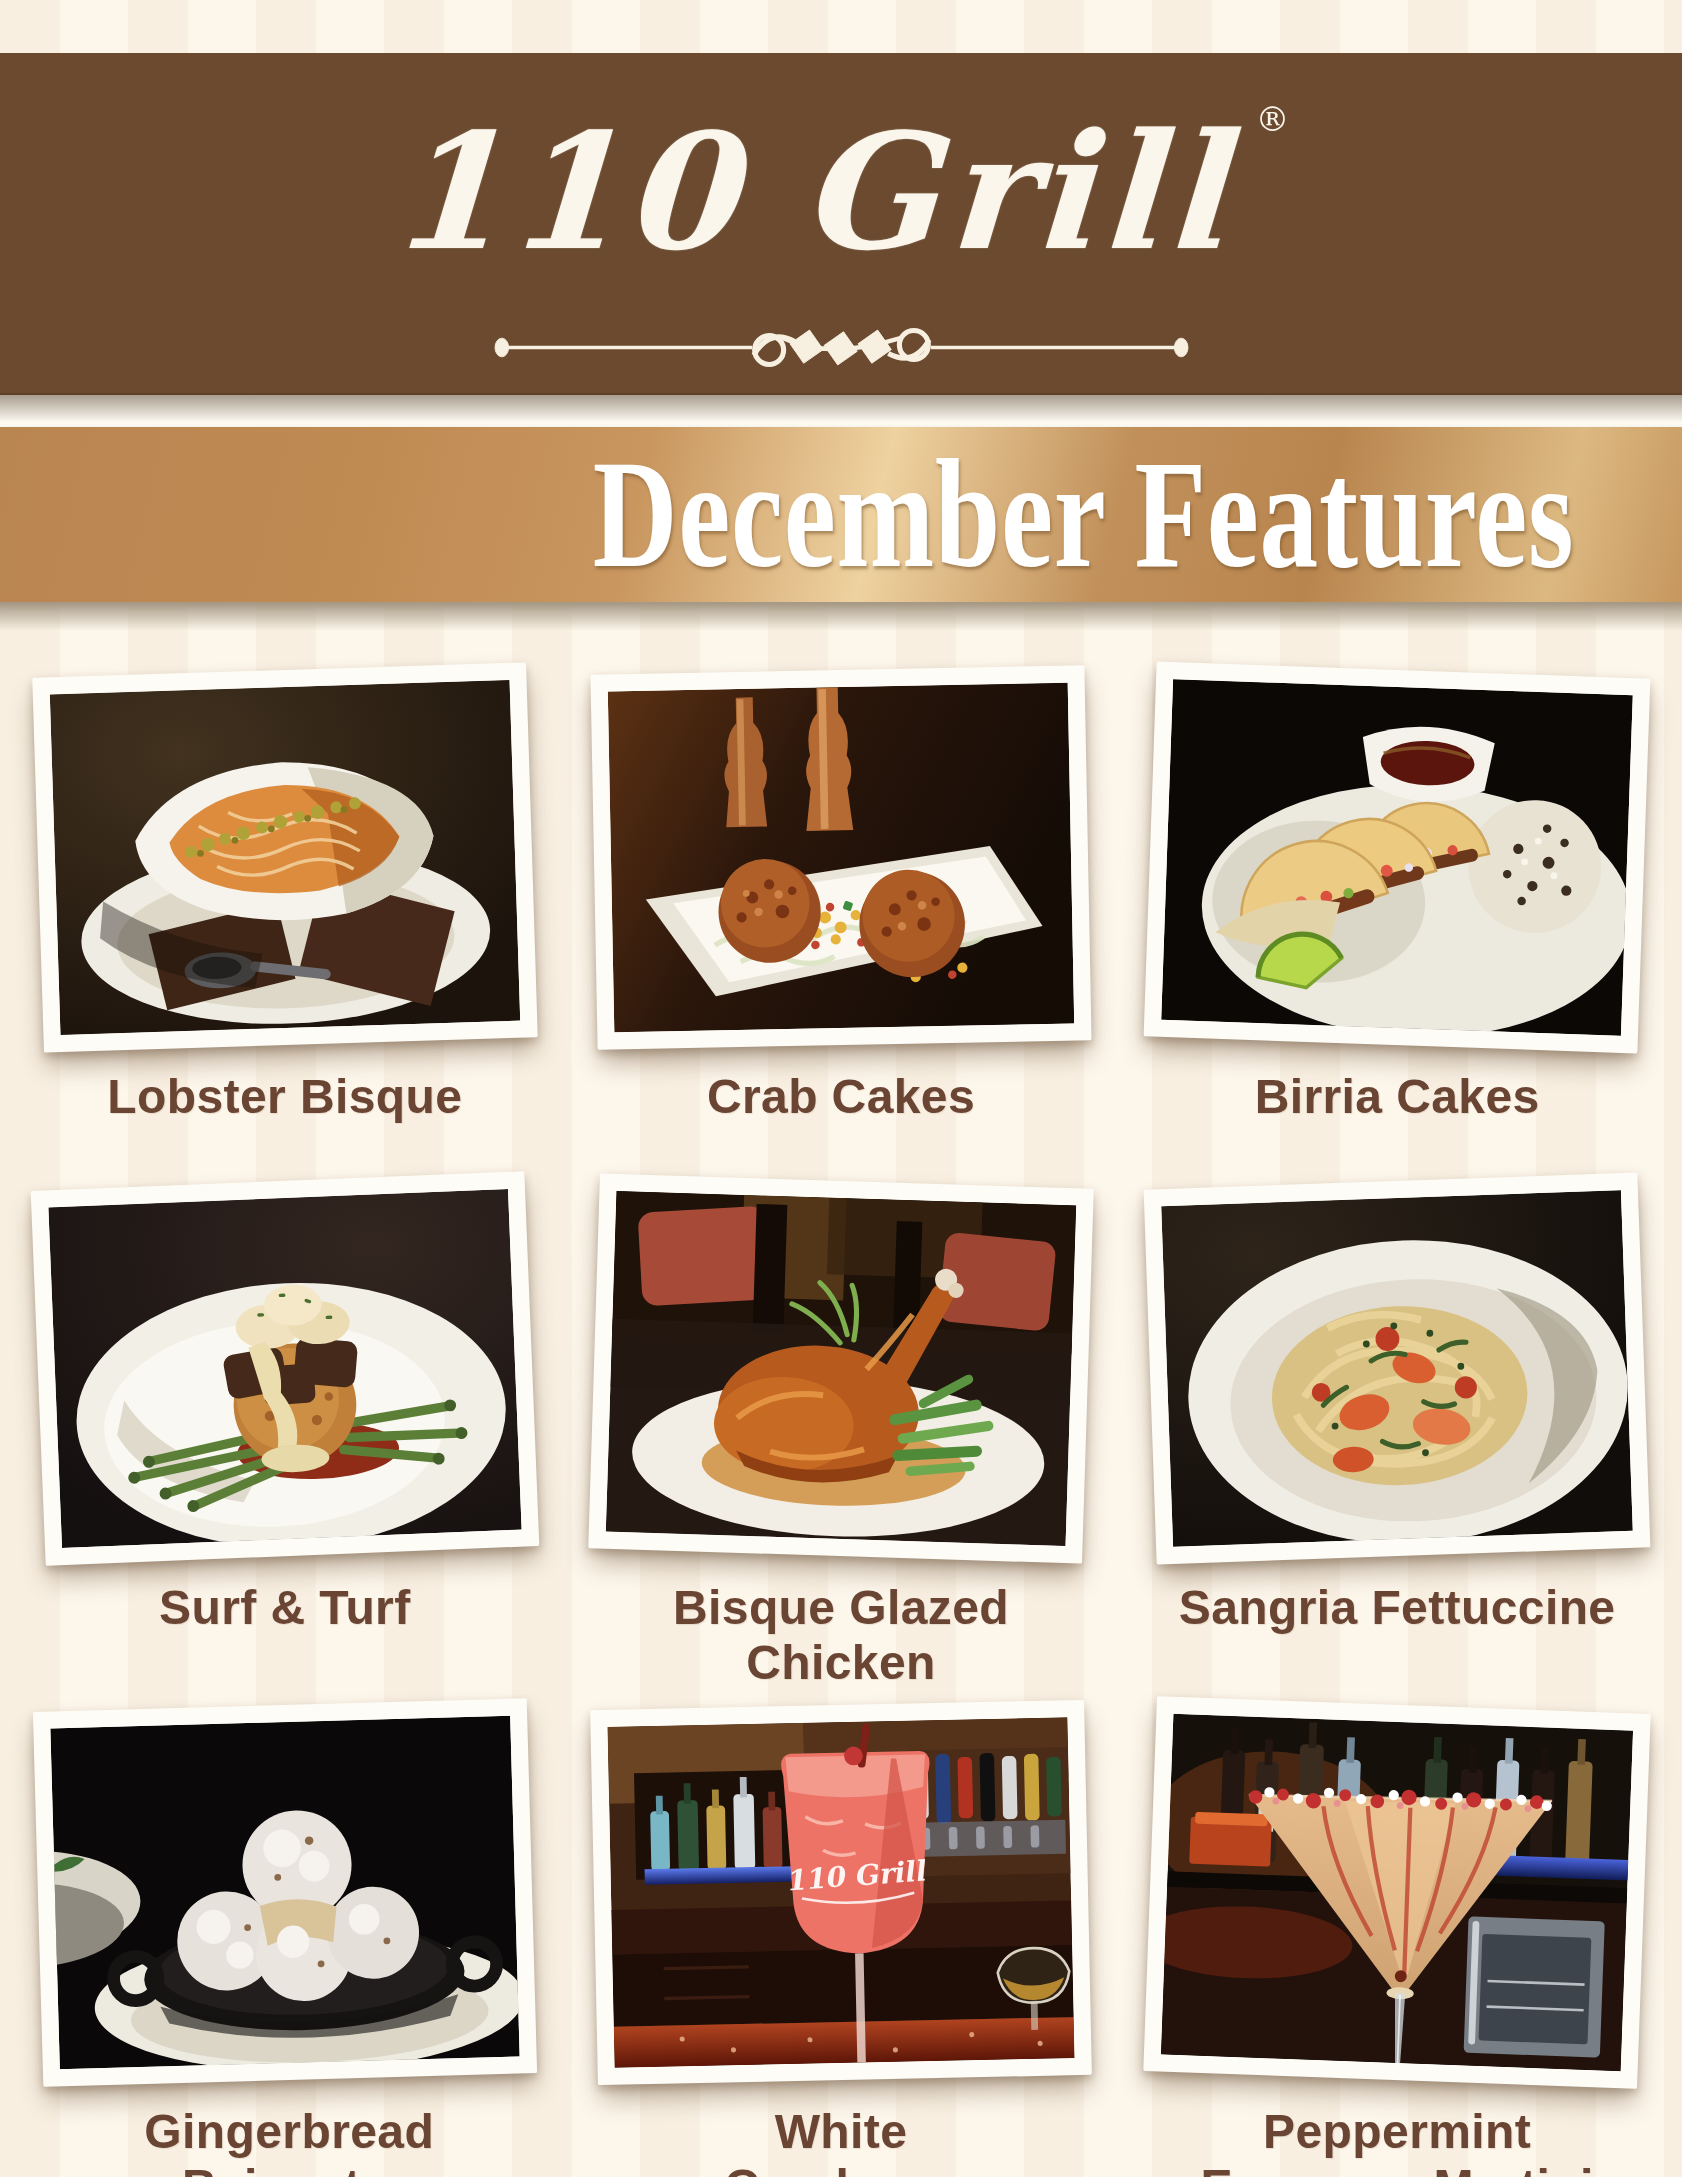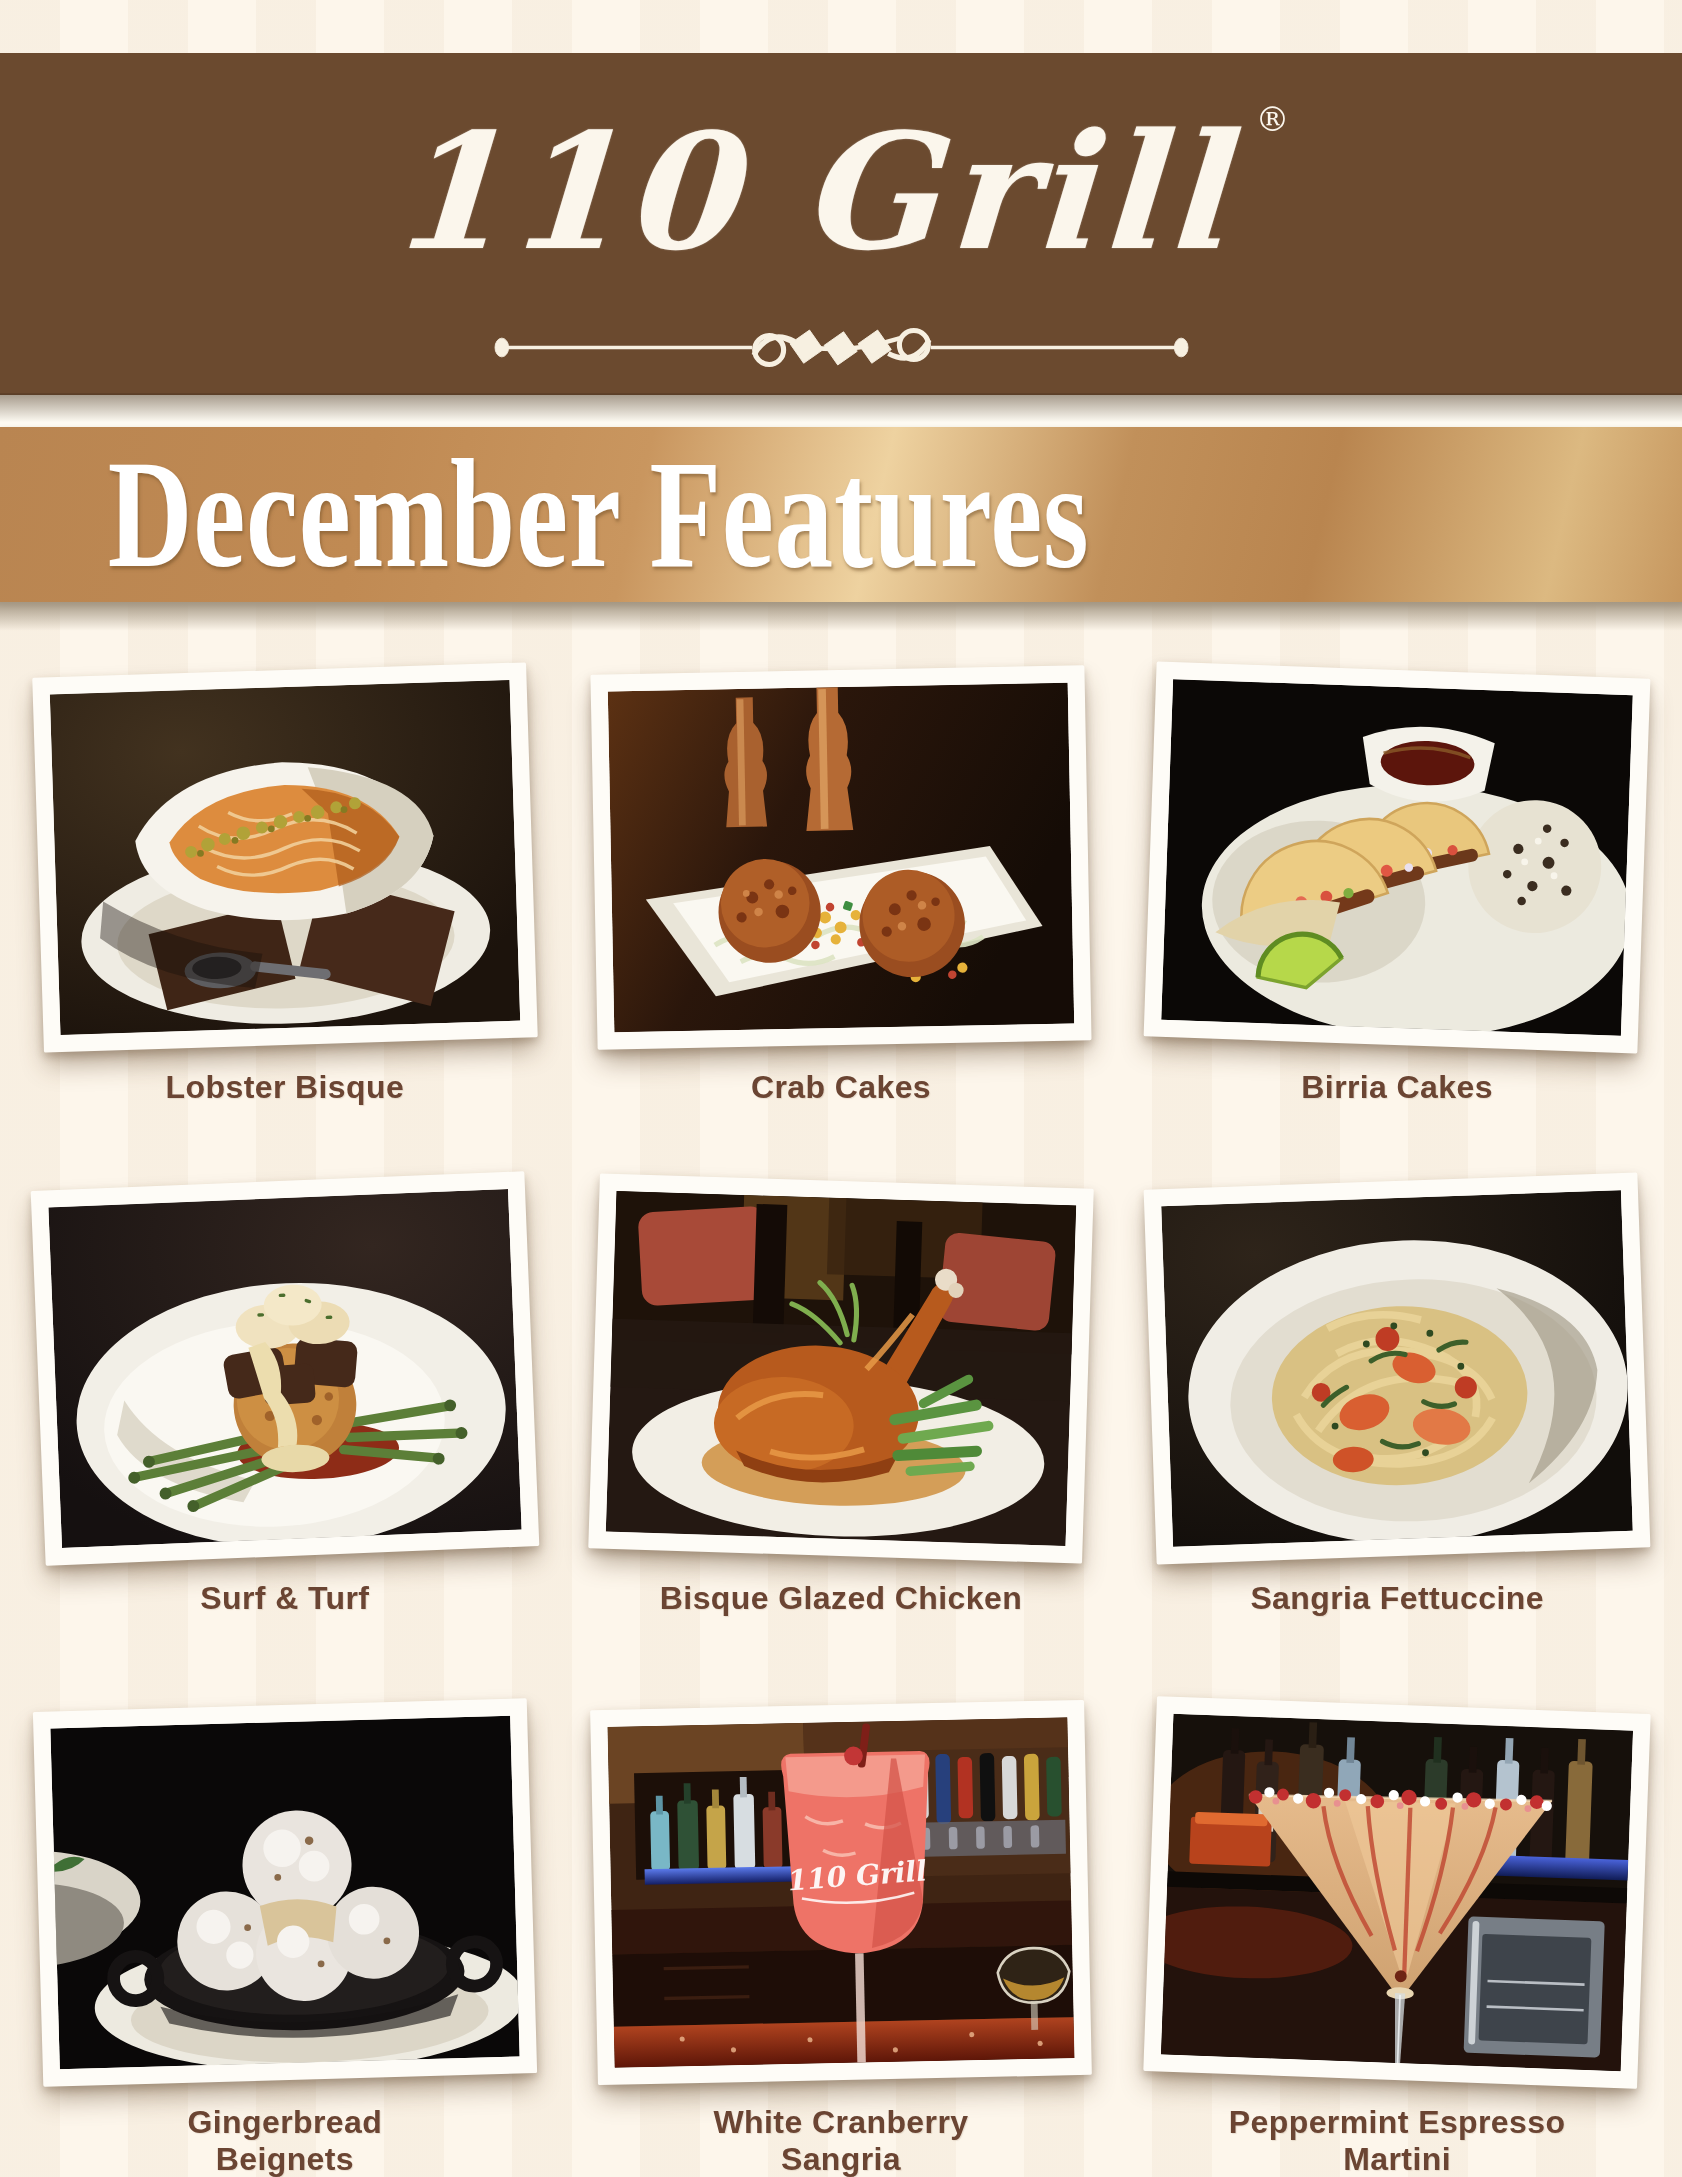--- a/index.html
+++ b/index.html
@@ -13,21 +13,21 @@
   
   .brand-header{height:342px;background:#6b4a2f;display:flex;flex-direction:column;align-items:center;box-shadow:inset 0 -1.7px 0 rgba(0,0,0,.15);}
   .logo-wrap{margin-top:19px;height:239px;display:flex;align-items:center;justify-content:center;color:#fbf6ec;}
   .logo-text{font-family:"DejaVu Serif",serif;font-style:italic;font-weight:bold;font-size:160px;letter-spacing:5.1px;line-height:1;transform:skewX(-6deg);text-shadow:0 0 1.7px rgba(255,255,255,.4);}
   .reg-mark{font-family:"DejaVu Serif",serif;font-size:34px;position:relative;top:-73px;left:12px;font-style:normal;}
   .divider-svg{display:block;margin-top:5.1px;}
   
   .strip-a{height:31.5px;background:linear-gradient(#a89d8e,#fdfaf2 85%);}
   .strip-b{height:32px;background:linear-gradient(#a59884,rgba(253,246,235,0) 90%);}
   
-  .banner{height:175px;display:flex;align-items:center;justify-content:flex-start;
+  .banner{height:175px;display:flex;align-items:center;justify-content:flex-end;
     background:linear-gradient(103deg,#b98551 0%,#c08a53 22%,#c9965f 38%,#eed2a0 52%,#c1905a 66%,#b9854f 78%,#dcb981 92%,#c6975f 100%);
     box-shadow:0 2.6px 5.1px rgba(90,70,45,.35);}
   .banner-text{display:inline-block;font-family:"Liberation Serif",serif;font-weight:bold;font-size:143px;color:#fff;letter-spacing:0.9px;transform:scale(.82,1.08);white-space:nowrap;text-shadow:1.7px 2.6px 3.4px rgba(110,75,35,.5);}
   
   .grid{display:grid;grid-template-columns:1fr 1fr 1fr;justify-items:center;padding:36px 6.8px 0 6.8px;}
   .card{display:flex;flex-direction:column;align-items:center;}
   .card.row1{height:511px;}
   .card.row2{height:524px;}
   .polaroid{box-sizing:border-box;width:494px;height:375px;padding:17px;background:#fefcf7;border-radius:1.7px;
     box-shadow:0 15.3px 25.6px -3.4px rgba(80,52,25,.42),0 4.3px 8.5px rgba(80,52,25,.25);}
@@ -35,21 +35,21 @@
   .card:nth-child(1) .polaroid{transform:rotate(-1.8deg);}
   .card:nth-child(2) .polaroid{transform:rotate(-1.1deg);}
   .card:nth-child(3) .polaroid{transform:rotate(2deg);}
   .card:nth-child(4) .polaroid{transform:rotate(-2.3deg);}
   .card:nth-child(5) .polaroid{transform:rotate(1.8deg);}
   .card:nth-child(6) .polaroid{transform:rotate(-2deg);}
   .card:nth-child(7) .polaroid{transform:rotate(-1.6deg);}
   .card:nth-child(8) .polaroid{transform:rotate(-1.2deg);}
   .card:nth-child(9) .polaroid{transform:rotate(2.1deg);}
   figure{margin:0;}
-  figcaption{margin-top:24px;max-width:443px;text-align:center;font-weight:bold;font-size:32px;line-height:1.16;color:#6b4533;letter-spacing:0.4px;text-shadow:0.9px 0.9px 0.9px rgba(120,90,60,.15);}
+  figcaption{margin-top:24px;max-width:443px;text-align:center;font-weight:bold;font-size:48px;line-height:1.16;color:#6b4533;letter-spacing:0.4px;text-shadow:0.9px 0.9px 0.9px rgba(120,90,60,.15);}
   .card:nth-child(7) figcaption{max-width:281px;}
   .card:nth-child(8) figcaption{max-width:358px;}
   .card:nth-child(9) figcaption{max-width:426px;}
 </style>
 </head>
 <body>
 
 <div class="page">
 
   <div class="top-strip"></div>

